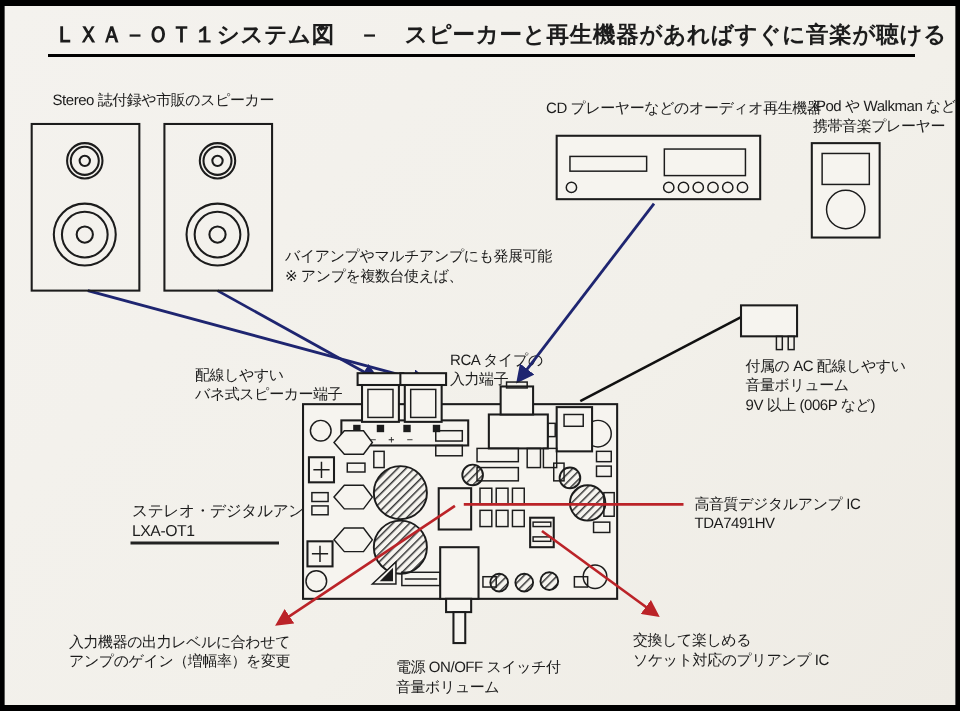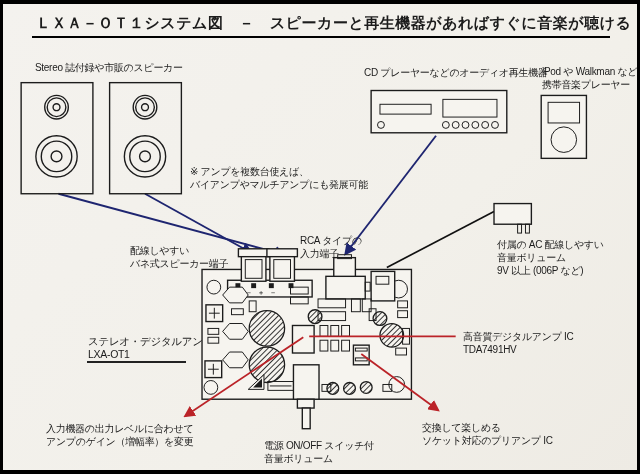--- a/index.html
+++ b/index.html
@@ -42,22 +42,22 @@
 <body>
 
 <div class="page">
 
   <div class="title">ＬＸＡ－ＯＴ１システム図　－　スピーカーと再生機器があればすぐに音楽が聴ける！</div>
   <div class="title-underline"></div>
 
   <div class="lbl" style="left:32px;top:57px">Stereo 誌付録や市販のスピーカー</div>
 
   <div class="lbl" style="left:187px;top:161px">
+    <div>バイアンプやマルチアンプにも発展可能</div>
     <div>※ アンプを複数台使えば、</div>
-    <div>バイアンプやマルチアンプにも発展可能</div>
   </div>
 
   <div class="lbl" style="left:361px;top:62px">CD プレーヤーなどのオーディオ再生機器</div>
 
   <div class="lbl" style="left:539px;top:61px">
     <div>iPod や Walkman などの</div>
     <div>携帯音楽プレーヤー</div>
   </div>
 
   <div class="lbl" style="left:127px;top:240px">

